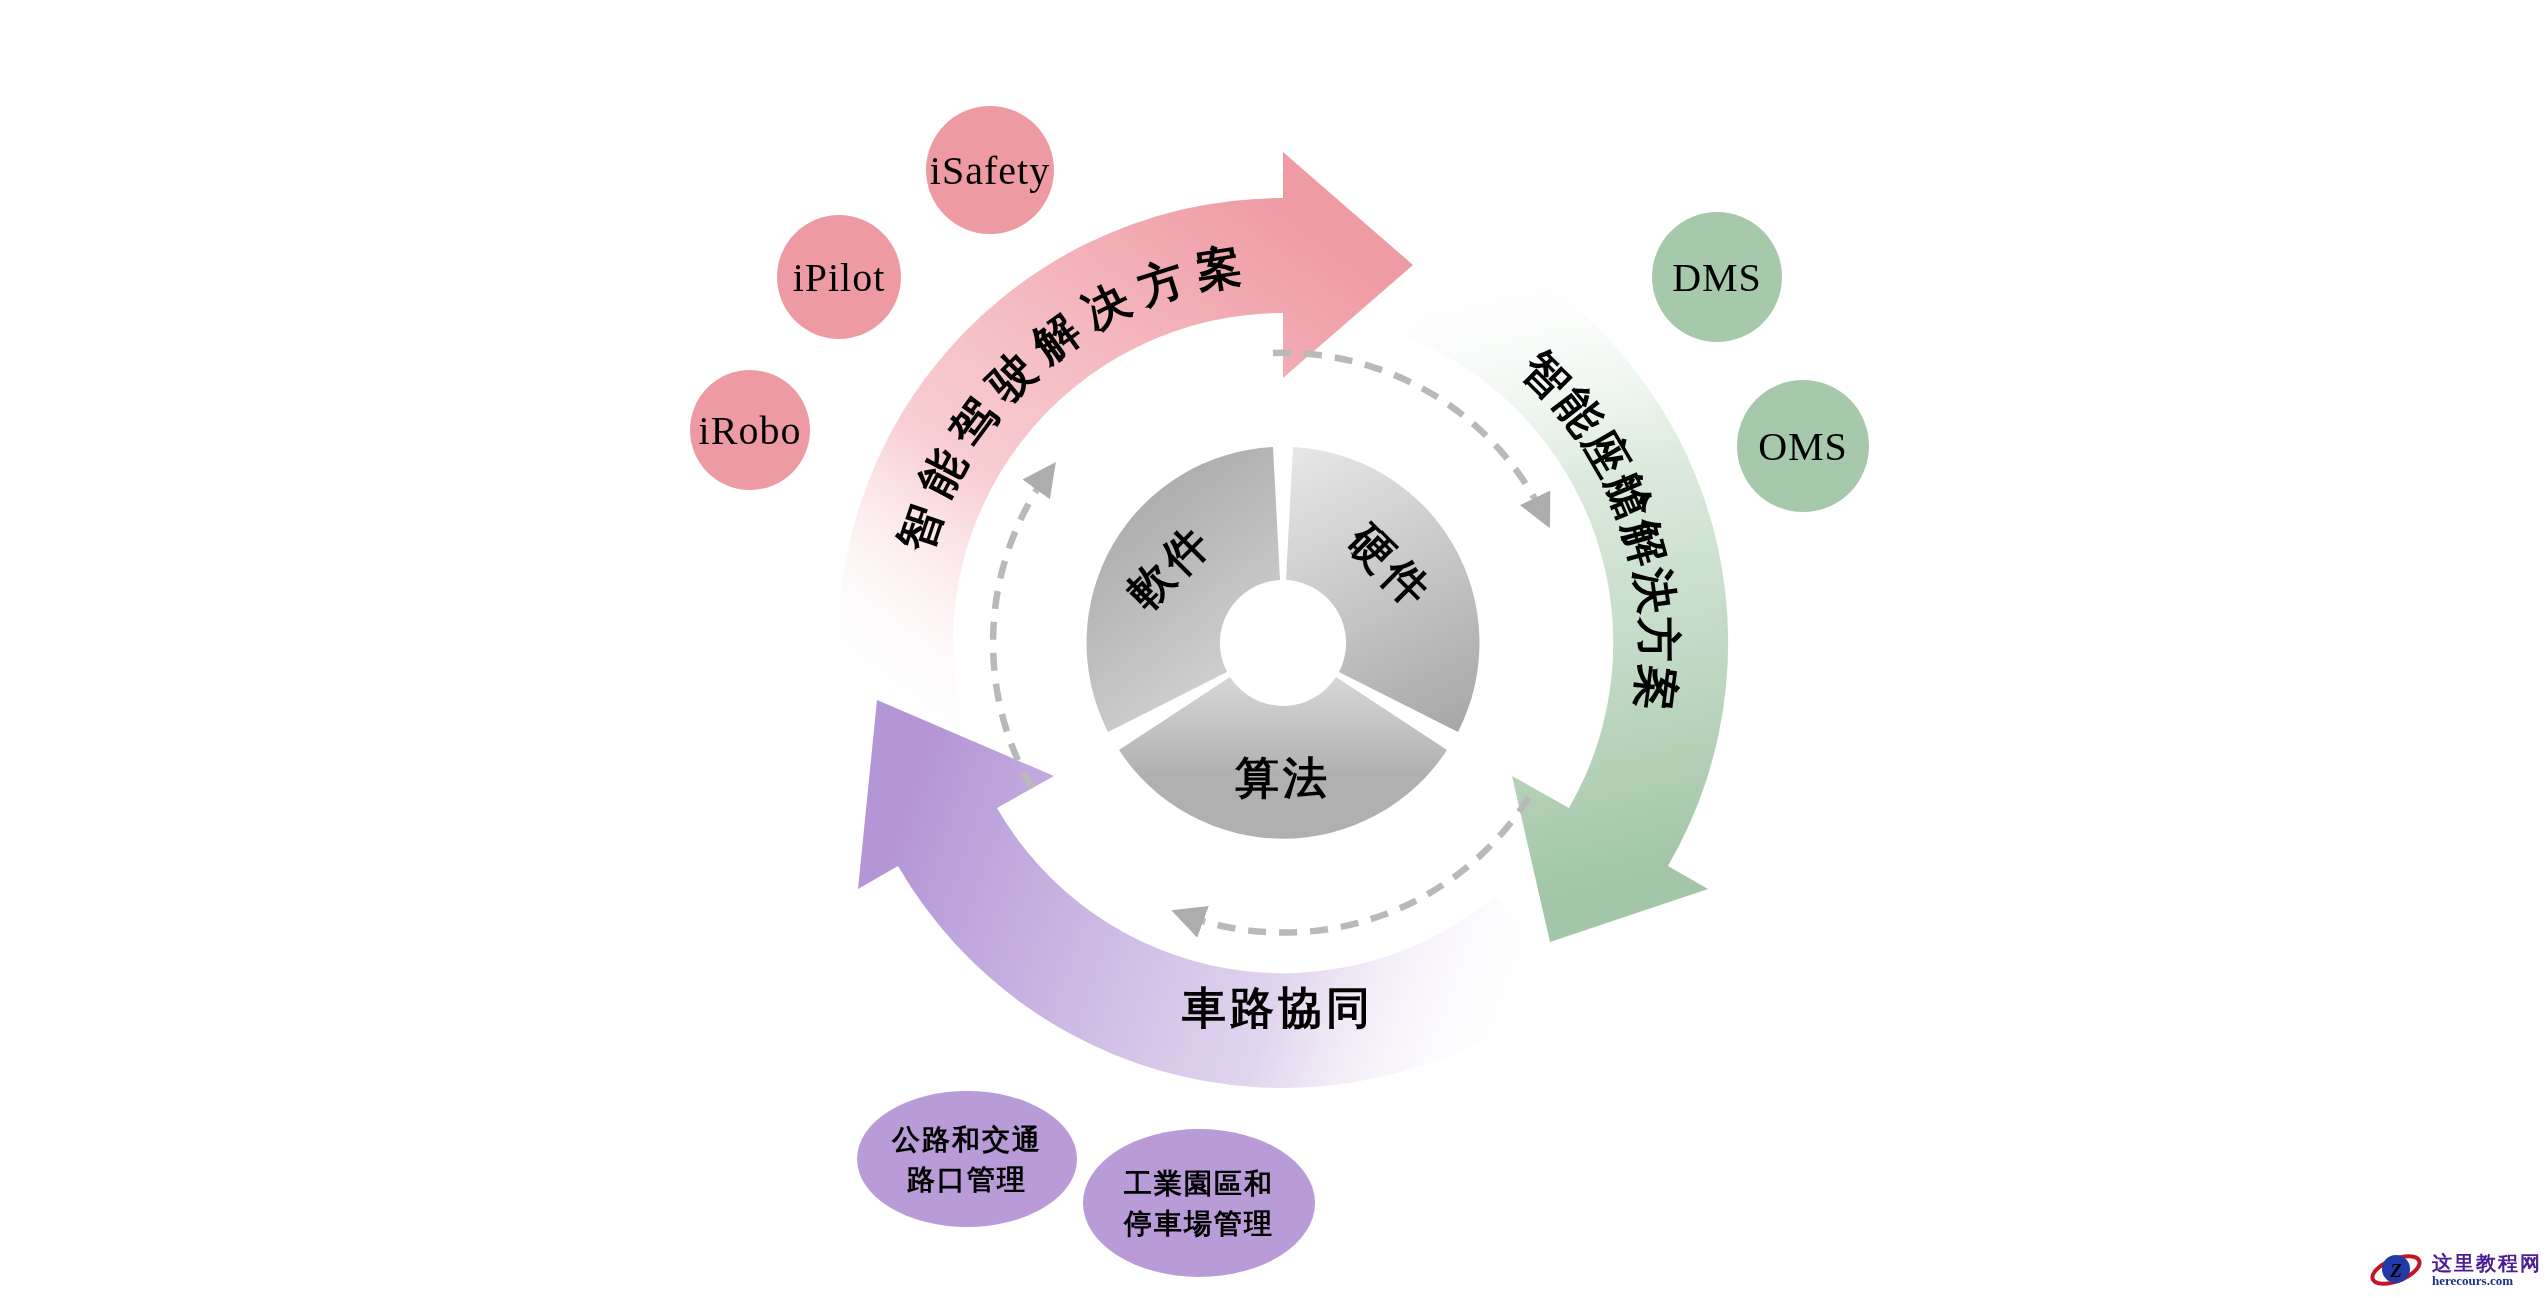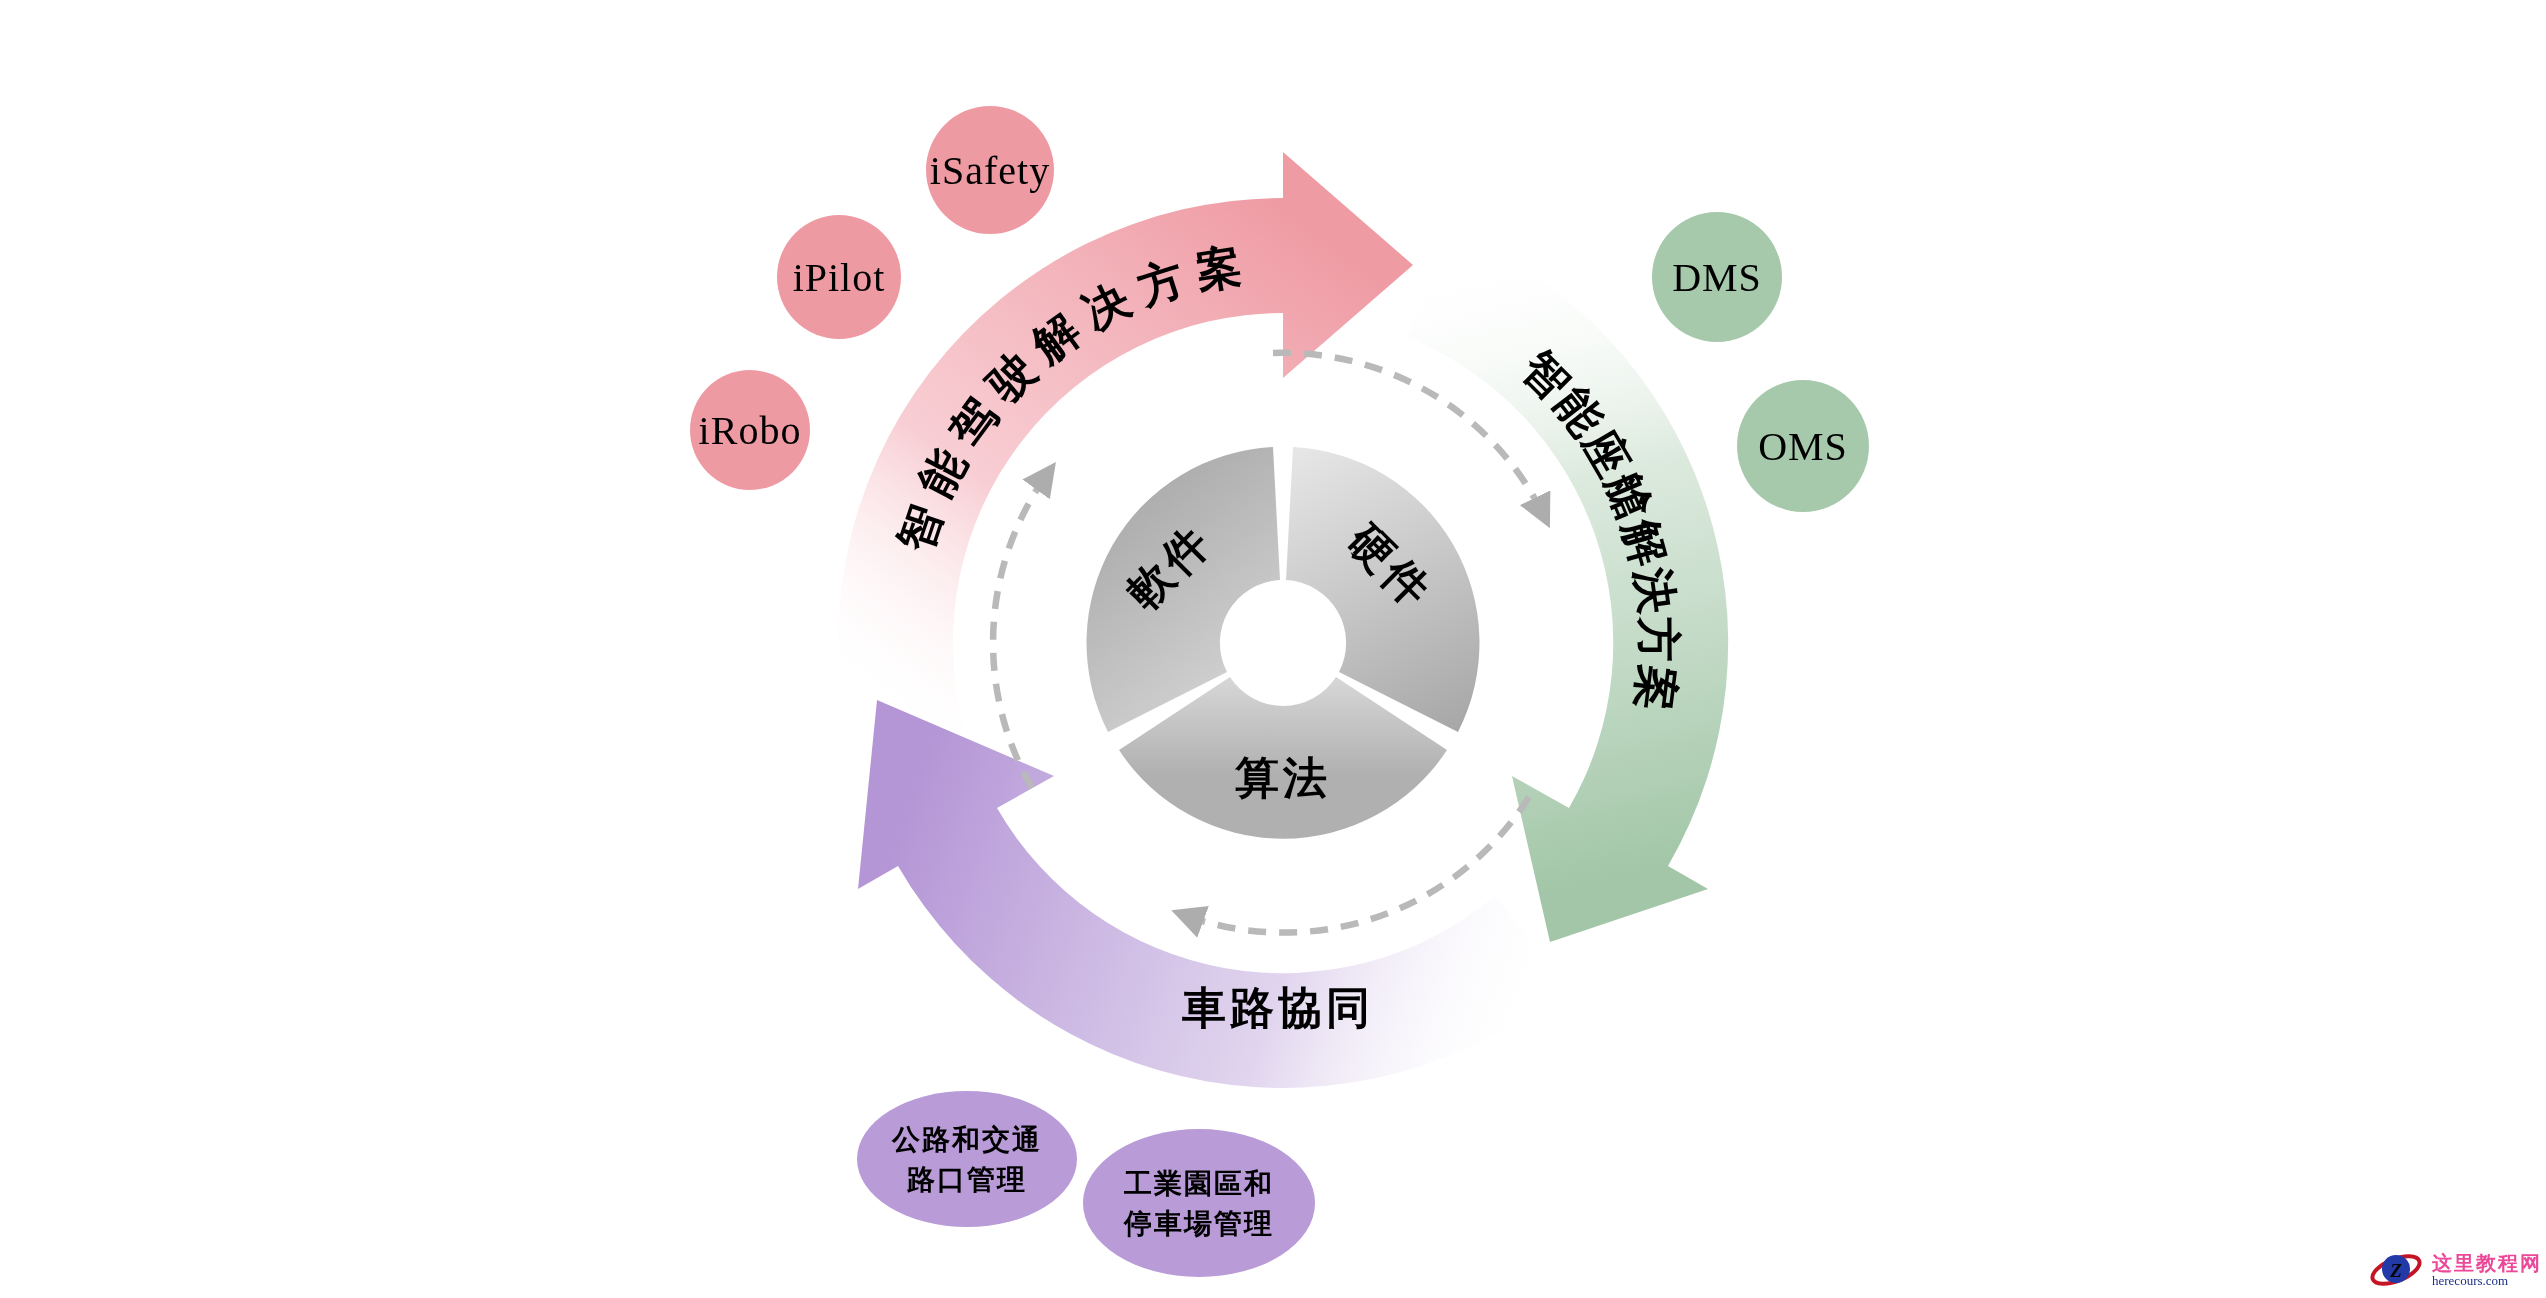--- a/index.html
+++ b/index.html
@@ -15,22 +15,22 @@
   .latin-label{font-size:40px;letter-spacing:1px;}
   .core-label{font-size:44px;font-weight:bold;letter-spacing:4px;}
   .arc-label{font-size:45px;font-weight:bold;}
   .v2x-label{font-size:44px;font-weight:bold;letter-spacing:4px;}
   .ellipse-label{font-size:28px;font-weight:bold;letter-spacing:2px;}
   .watermark{
     position:absolute;right:4px;bottom:6px;
     display:flex;align-items:center;gap:6px;
   }
   .watermark .wm-text{display:flex;flex-direction:column;line-height:1.1;}
-  .wm-name{font-size:20px;font-weight:bold;color:#ec4899;letter-spacing:2px;}
-  .wm-url{font-size:13px;font-weight:normal;color:#1b2f8a;}
+  .wm-name{font-size:20px;font-weight:bold;color:#4c1d95;letter-spacing:2px;}
+  .wm-url{font-size:13px;font-weight:bold;color:#1b2f8a;}
 </style>
 </head>
 <body>
 
 <div class="stage">
 
   <svg class="diagram" width="2546" height="1298" viewBox="0 0 2546 1298">
     <defs>
       <linearGradient id="gPink" gradientUnits="userSpaceOnUse" x1="940" y1="760" x2="1330" y2="240">
         <stop offset="0" stop-color="#ffffff" stop-opacity="0"></stop>

